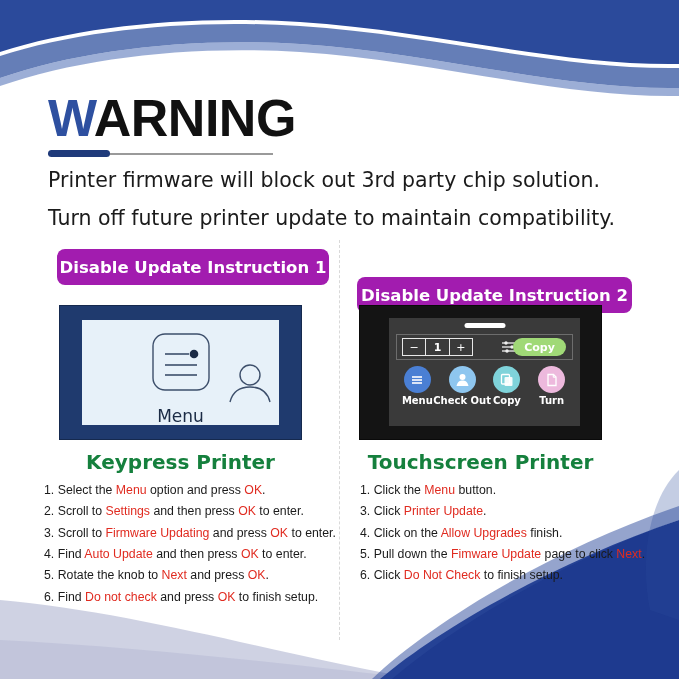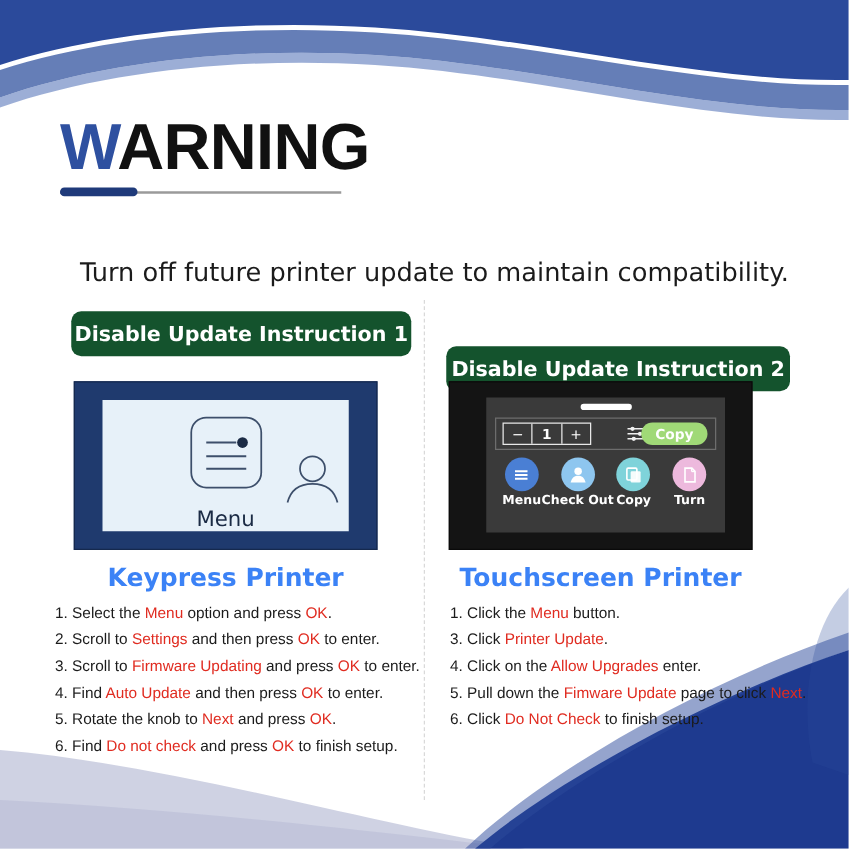--- a/index.html
+++ b/index.html
@@ -26,31 +26,31 @@
   .rule-wrap{position:absolute;left:48px;top:150px;width:225px;height:8px;}
   .rule-thin{position:absolute;left:0;top:3px;width:225px;height:1.5px;background:#9a9a9a;}
   .rule-thick{position:absolute;left:0;top:0;width:62px;height:7px;background:#1f3a7a;border-radius:4px;}
 
   .subtitle{
     position:absolute;left:48px;
     font-size:20.5px;color:#1b1b1b;white-space:nowrap;
     font-family:"DejaVu Sans",sans-serif;font-weight:400;
   }
   .sub1{top:168px;}
-  .sub2{top:206px;margin-left:16px;}
+  .sub2{top:206px;}
 
   
   .divider{
     position:absolute;left:339px;top:240px;width:0;height:400px;
     border-left:1px dashed #d9d9d9;
   }
 
   
   .pill{
-    position:absolute;height:36px;border-radius:8px;background:#14532d;
+    position:absolute;height:36px;border-radius:8px;background:#a21caf;
     color:#ffffff;font-size:16.5px;font-weight:bold;
     display:flex;align-items:center;justify-content:center;
     padding:0 16px;white-space:nowrap;
     font-family:"DejaVu Sans",sans-serif;
   }
   .pill-1{left:57px;top:249px;width:240px;}
   .pill-2{left:357px;top:249px;width:243px;margin-top:28px;}
 
   
   .keypress{
@@ -111,21 +111,21 @@
     width:27px;height:27px;border-radius:50%;
     display:flex;align-items:center;justify-content:center;
   }
   .app-label{
     margin-top:2px;color:#ffffff;font-size:10px;font-weight:bold;
     font-family:"DejaVu Sans",sans-serif;white-space:nowrap;
   }
 
   
   .col-title{
-    position:absolute;font-size:20px;font-weight:bold;color:#3b82f6;
+    position:absolute;font-size:20px;font-weight:bold;color:#15803d;
     font-family:"DejaVu Sans",sans-serif;white-space:nowrap;
     text-align:center;
   }
   .col-title-l{left:59px;top:450px;width:243px;}
   .col-title-r{left:359px;top:450px;width:243px;}
 
   .steps{position:absolute;font-size:12.3px;color:#1b1b1b;font-family:Liberation Sans, sans-serif;}
   .steps-l{left:44px;top:483px;width:290px;}
   .steps-r{left:360px;top:483px;width:300px;}
   .step{white-space:nowrap;margin-bottom:7.2px;line-height:1.15;}
@@ -154,20 +154,21 @@
 
   <div class="content">
 
     <div class="warning-title"><span class="w">W</span><span>ARNING</span></div>
 
     <div class="rule-wrap">
       <div class="rule-thin"></div>
       <div class="rule-thick"></div>
     </div>
 
+    <div class="subtitle sub1">Printer firmware will block out 3rd party chip solution.</div>
     <div class="subtitle sub2">Turn off future printer update to maintain compatibility.</div>
 
     <div class="divider"></div>
 
     <div class="pill pill-1">Disable Update Instruction 1</div>
     <div class="pill pill-2">Disable Update Instruction 2</div>
 
     <div class="keypress">
       <div class="keypress-screen">
         <svg class="kp-menu-icon" width="60" height="72" viewBox="0 0 60 72">
@@ -261,19 +262,19 @@
         <div class="step"><span>1. </span><span>Select the </span><span class="hl">Menu</span><span> option and press </span><span class="hl">OK</span><span>.</span></div>
         <div class="step"><span>2. </span><span>Scroll to </span><span class="hl">Settings</span><span> and then press </span><span class="hl">OK</span><span> to enter.</span></div>
         <div class="step"><span>3. </span><span>Scroll to </span><span class="hl">Firmware Updating</span><span> and press </span><span class="hl">OK</span><span> to enter.</span></div>
         <div class="step"><span>4. </span><span>Find </span><span class="hl">Auto Update</span><span> and then press </span><span class="hl">OK</span><span> to enter.</span></div>
         <div class="step"><span>5. </span><span>Rotate the knob to </span><span class="hl">Next</span><span> and press </span><span class="hl">OK</span><span>.</span></div>
         <div class="step"><span>6. </span><span>Find </span><span class="hl">Do not check</span><span> and press </span><span class="hl">OK</span><span> to finish setup.</span></div>
       </div>
     <div class="steps steps-r">
         <div class="step"><span>1. </span><span>Click the </span><span class="hl">Menu</span><span> button.</span></div>
         <div class="step"><span>3. </span><span>Click </span><span class="hl">Printer Update</span><span>.</span></div>
-        <div class="step"><span>4. </span><span>Click on the </span><span class="hl">Allow Upgrades</span><span> enter.</span></div>
+        <div class="step"><span>4. </span><span>Click on the </span><span class="hl">Allow Upgrades</span><span> finish.</span></div>
         <div class="step"><span>5. </span><span>Pull down the </span><span class="hl">Fimware Update</span><span> page to click </span><span class="hl">Next</span><span>.</span></div>
         <div class="step"><span>6. </span><span>Click </span><span class="hl">Do Not Check</span><span> to finish setup.</span></div>
       </div>
 
   </div>
 </div>
 
 </body></html>

